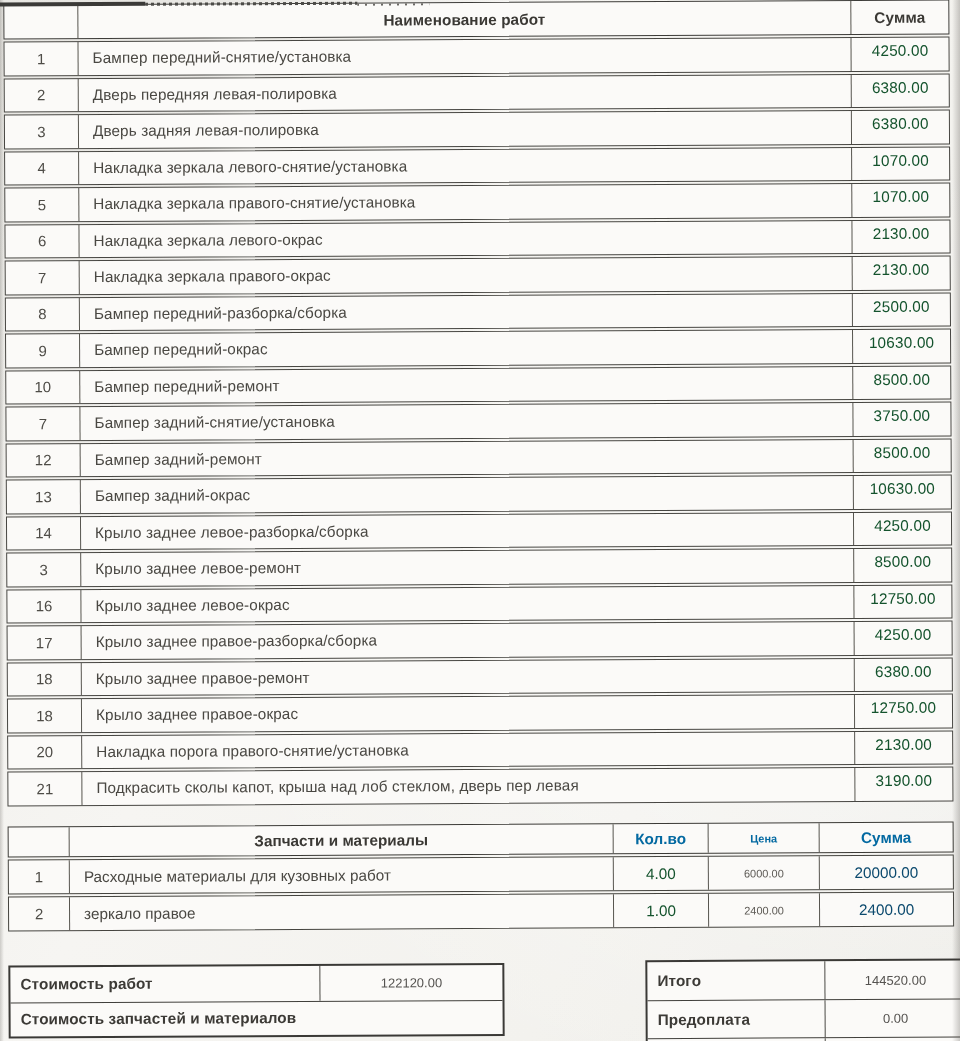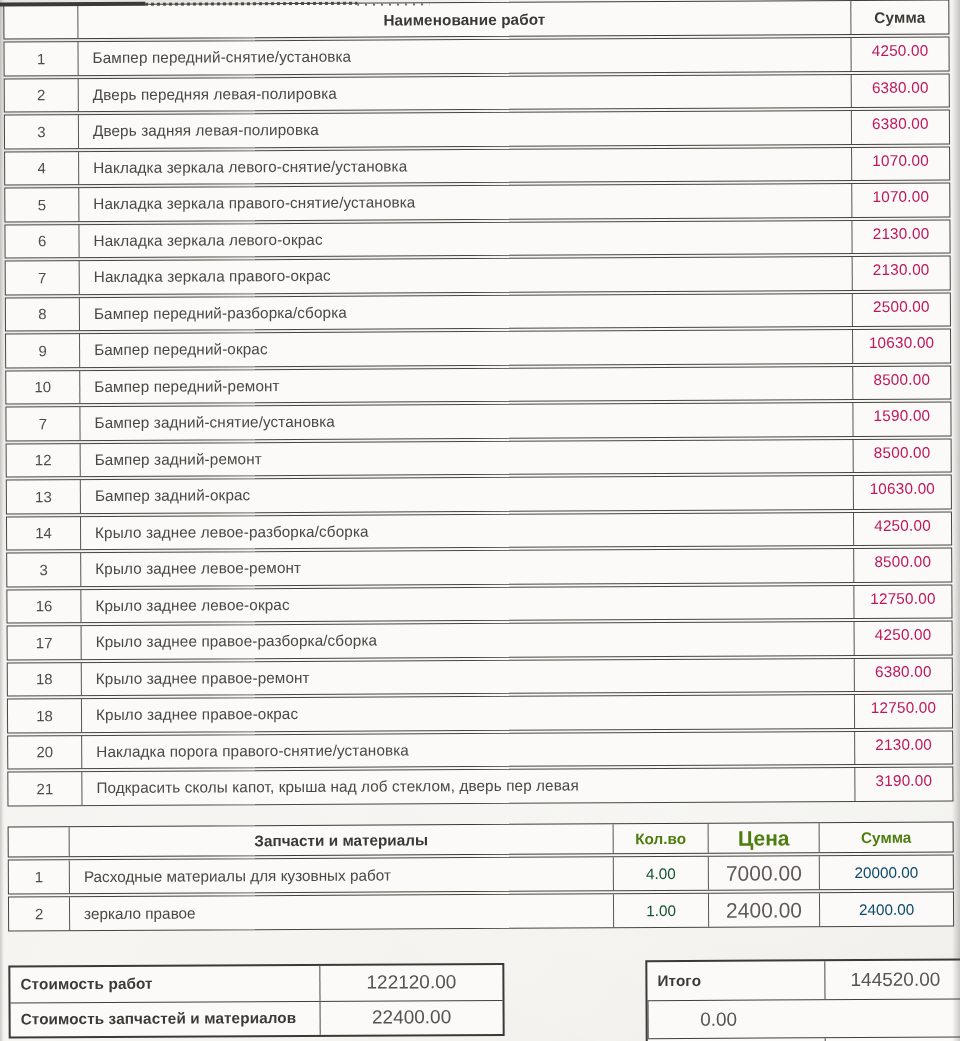--- a/index.html
+++ b/index.html
@@ -27,50 +27,50 @@
   
   .t1{position:absolute;left:6px;top:2px;width:946px;}
   .t1 .row{box-sizing:border-box;display:flex;border:1px solid #474642;background:#fbfaf8;}
   .t1 .row.head{height:35px;border-color:#3d3c39;}
   .t1 .row.item{height:34.5px;margin-top:2px;}
   .c{box-sizing:border-box;display:flex;align-items:center;}
   .t1 .c-num{width:74px;justify-content:center;border-right:1px solid #57554f;
     color:#4e4c47;font-size:15px;}
   .t1 .c-name{flex:1;padding-left:14px;color:#4a4843;font-size:15.3px;letter-spacing:.1px;}
   .t1 .c-sum{width:98px;justify-content:center;border-left:1px solid #57554f;
-    color:#be185d;font-size:15.3px;align-items:flex-start;padding-top:4px;letter-spacing:.2px;}
+    color:#14532d;font-size:15.3px;align-items:flex-start;padding-top:4px;letter-spacing:.2px;}
   .t1 .head .c-name{justify-content:center;padding-left:0;font-weight:700;color:#3a3834;font-size:15.3px;}
   .t1 .head .c-sum{align-items:center;padding-top:0;font-weight:700;color:#3a3834;}
 
   
   .t2{position:absolute;left:6px;top:824px;width:946px;}
   .t2 .row{box-sizing:border-box;display:flex;border:1px solid #45443f;background:#fbfaf8;}
   .t2 .row.head{height:31px;border-color:#3b3a36;}
   .t2 .row.item{height:35px;margin-top:2px;}
   .t2 .c-num{width:61px;justify-content:center;border-right:1px solid #57554f;color:#4e4c47;font-size:15px;}
   .t2 .c-name{flex:1;padding-left:14px;color:#4a4843;font-size:15.3px;}
   .t2 .c-qty{width:95px;justify-content:center;border-left:1px solid #57554f;color:#14532d;font-size:15.3px;}
-  .t2 .c-price{width:111px;justify-content:center;border-left:1px solid #57554f;color:#5d5a55;font-size:21px;}
+  .t2 .c-price{width:111px;justify-content:center;border-left:1px solid #57554f;color:#5d5a55;font-size:11px;}
   .t2 .c-sum{width:134px;justify-content:center;border-left:1px solid #57554f;color:#0c4a6e;font-size:15.3px;}
   .t2 .head .c-name{justify-content:center;padding-left:0;font-weight:700;color:#3a3834;}
-  .t2 .head .c-qty,.t2 .head .c-price,.t2 .head .c-sum{font-weight:700;color:#4d7c0f;}
+  .t2 .head .c-qty,.t2 .head .c-price,.t2 .head .c-sum{font-weight:700;color:#0369a1;}
 
   
   .boxL{position:absolute;left:6px;top:963px;width:492px;border:2px solid #3a3936;background:#fbfaf8;}
   .boxR{position:absolute;left:643px;top:961px;width:318px;border:2px solid #3a3936;background:#fbfaf8;}
   .box-row{box-sizing:border-box;display:flex;}
   .boxL .box-row{height:34.5px;}
   .boxL .box-row + .box-row{border-top:1.5px solid #403f3b;}
   .boxR .box-row{height:38px;}
   .boxR .box-row + .box-row{border-top:1.5px solid #403f3b;}
   .box-label{flex:1;display:flex;align-items:center;padding-left:10px;
     font-weight:700;color:#3c3a36;font-size:15.3px;letter-spacing:.1px;}
   .boxL .box-value{width:182px;border-left:1.5px solid #4a4944;}
   .boxR .box-value{width:140px;border-left:1.5px solid #4a4944;}
-  .box-value{display:flex;align-items:center;justify-content:center;color:#555350;font-size:19px;}
+  .box-value{display:flex;align-items:center;justify-content:center;color:#555350;font-size:13px;}
   .boxR .stub{height:12px;border-top:1.5px solid #403f3b;display:flex;}
   .boxR .stub .sv{width:140px;border-left:1.5px solid #4a4944;}
   .boxR .stub .sl{flex:1;}
 </style>
 </head>
 <body>
 
 <div class="doc">
 
   <section class="t1">
@@ -136,21 +136,21 @@
 
       <div class="row item">
         <div class="c c-num">10</div>
         <div class="c c-name">Бампер передний-ремонт</div>
         <div class="c c-sum">8500.00</div>
       </div>
 
       <div class="row item">
         <div class="c c-num">7</div>
         <div class="c c-name">Бампер задний-снятие/установка</div>
-        <div class="c c-sum">1590.00</div>
+        <div class="c c-sum">3750.00</div>
       </div>
 
       <div class="row item">
         <div class="c c-num">12</div>
         <div class="c c-name">Бампер задний-ремонт</div>
         <div class="c c-sum">8500.00</div>
       </div>
 
       <div class="row item">
         <div class="c c-num">13</div>
@@ -214,21 +214,21 @@
       <div class="c c-name">Запчасти и материалы</div>
       <div class="c c-qty">Кол.во</div>
       <div class="c c-price">Цена</div>
       <div class="c c-sum">Сумма</div>
     </div>
 
       <div class="row item">
         <div class="c c-num">1</div>
         <div class="c c-name">Расходные материалы для кузовных работ</div>
         <div class="c c-qty">4.00</div>
-        <div class="c c-price">7000.00</div>
+        <div class="c c-price">6000.00</div>
         <div class="c c-sum">20000.00</div>
       </div>
 
       <div class="row item">
         <div class="c c-num">2</div>
         <div class="c c-name">зеркало правое</div>
         <div class="c c-qty">1.00</div>
         <div class="c c-price">2400.00</div>
         <div class="c c-sum">2400.00</div>
       </div>
@@ -237,33 +237,33 @@
 
   <section class="boxL">
 
       <div class="box-row">
         <div class="box-label">Стоимость работ</div>
         <div class="box-value">122120.00</div>
       </div>
 
       <div class="box-row">
         <div class="box-label">Стоимость запчастей и материалов</div>
-        <div class="box-value">22400.00</div>
       </div>
 
   </section>
 
   <section class="boxR">
 
       <div class="box-row">
         <div class="box-label">Итого</div>
         <div class="box-value">144520.00</div>
       </div>
 
       <div class="box-row">
+        <div class="box-label">Предоплата</div>
         <div class="box-value">0.00</div>
       </div>
 
     <div class="stub">
       <div class="sl"></div>
         <div class="sv"></div>
     </div>
   </section>
 
   <div class="art-solid"></div>

